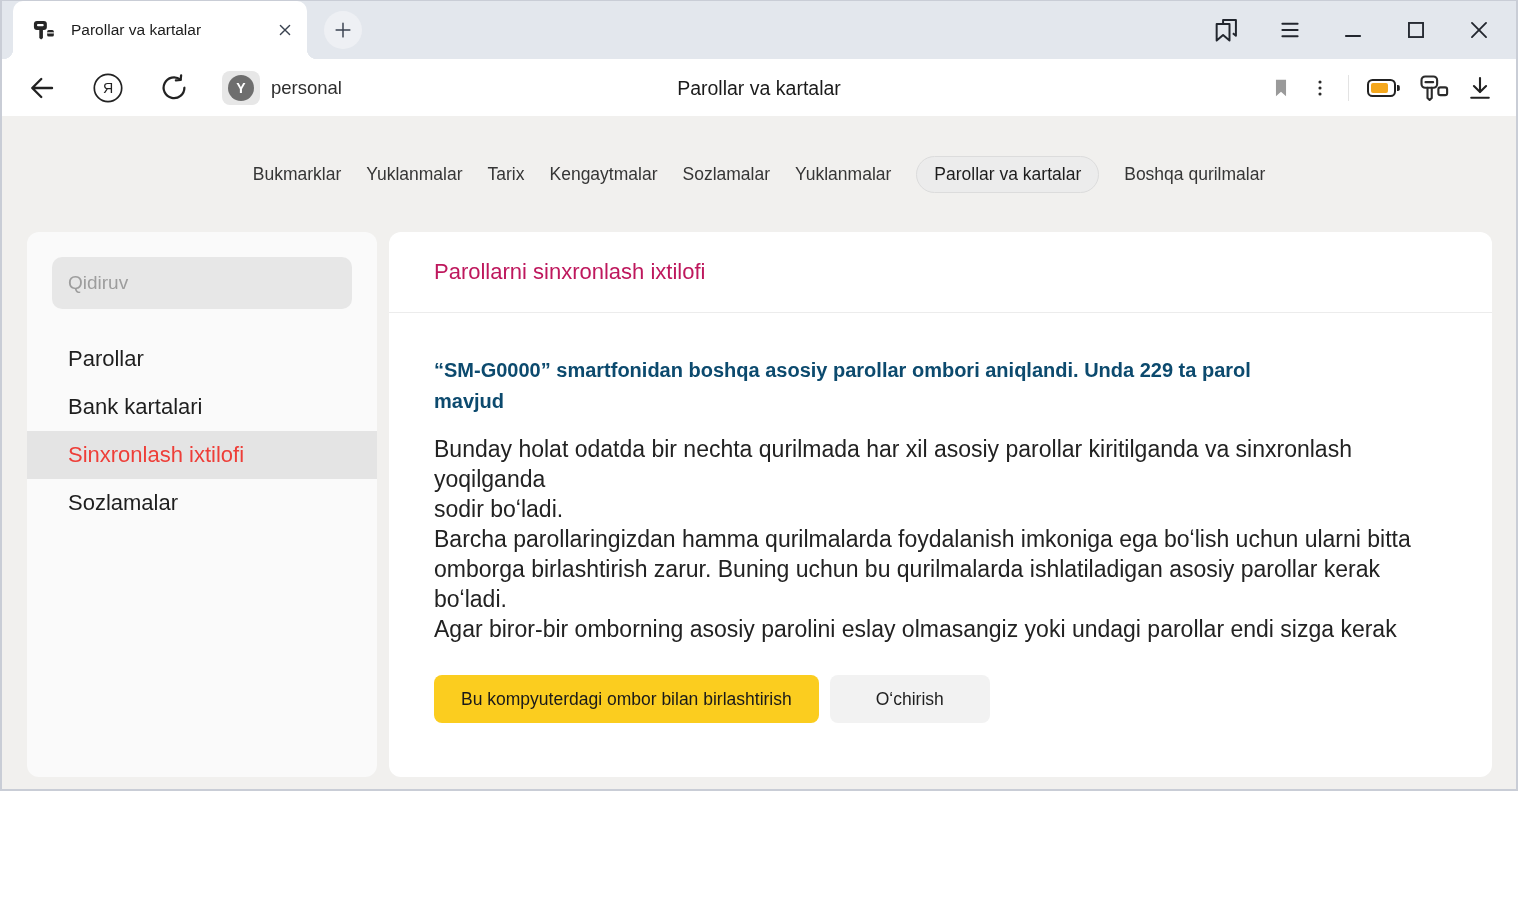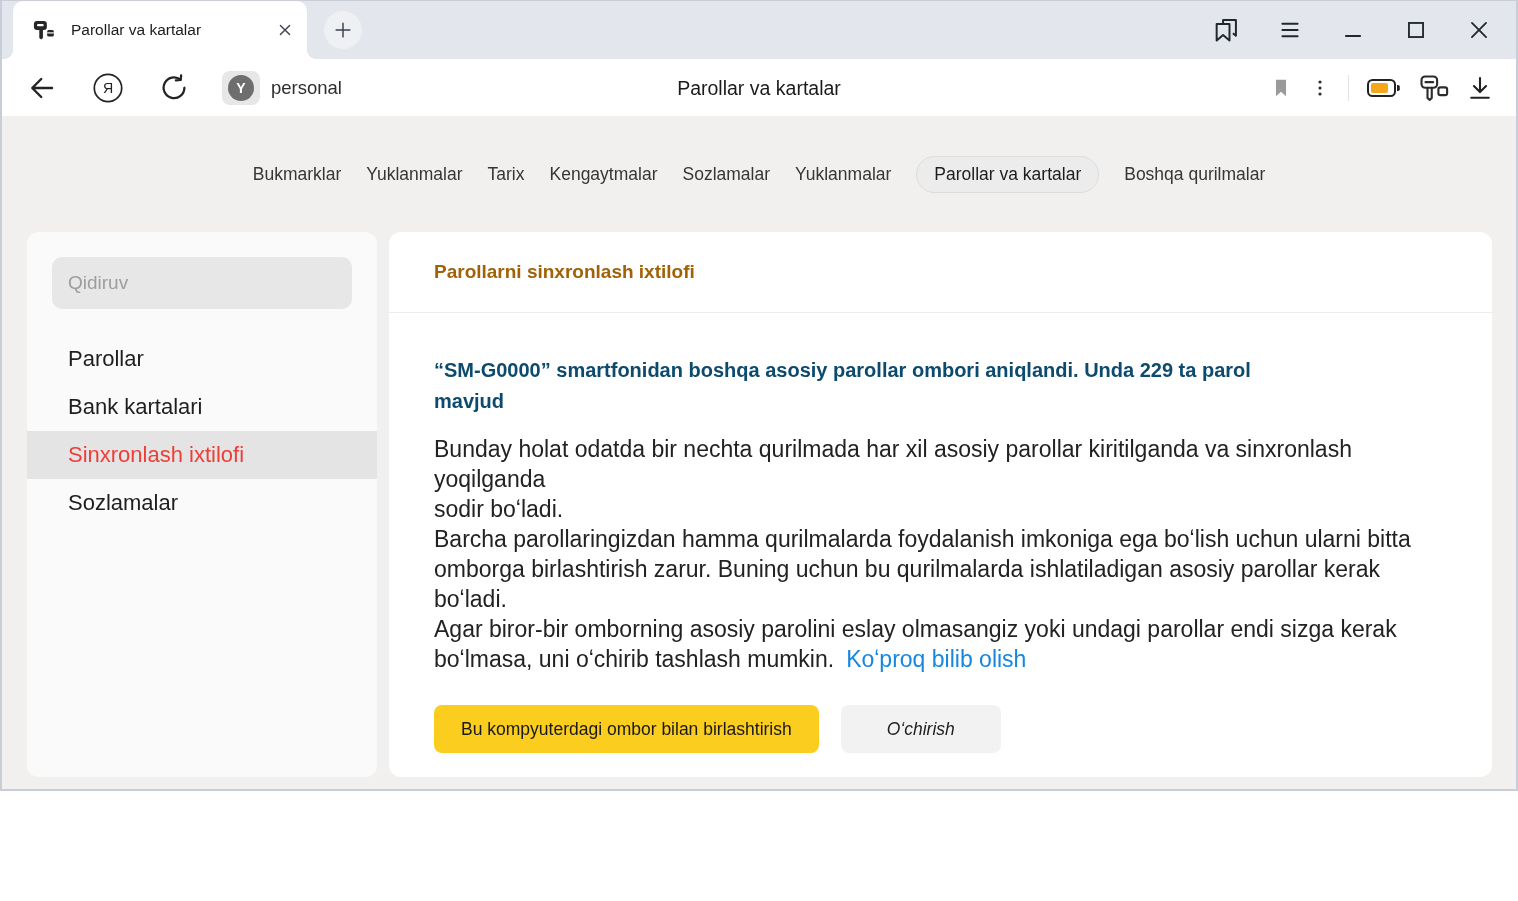--- a/index.html
+++ b/index.html
@@ -44,30 +44,30 @@
   .sidebar-card { width:350px; flex-shrink:0; background:#fafafa; border-radius:12px; padding-top:17px; }
   .search-box { margin:8px 25px; height:52px; background:#e7e7e7; border-radius:10px; display:flex; align-items:center; padding:0 16px; }
   .search-box input { width:100%; background:transparent; border:none; outline:none; font-family:inherit; font-size:19px; color:#333; }
   .search-box input::placeholder { color:#9d9d9d; }
   .sidebar-list { margin-top:26px; }
   .sidebar-item { height:48px; display:flex; align-items:center; padding-left:41px; font-size:22px; color:#1e1e1e; cursor:pointer; }
   .sidebar-item.active { background:#e4e4e4; color:#ee3e38; }
 
   .main-card { flex:1; background:#fff; border-radius:12px; display:flex; flex-direction:column; overflow:hidden; }
   .main-header { height:81px; display:flex; align-items:center; padding-left:45px; border-bottom:1px solid #ececec; flex-shrink:0; }
-  .main-title { font-size:19px; font-weight:700; color:#a16207; }
+  .main-title { font-size:22px; font-weight:400; color:#be185d; }
   .main-body { padding:42px 45px 0; }
   .alert-heading { font-size:20px; font-weight:bold; line-height:31px; color:#0c4a6e; }
   .body-text { margin-top:17px; font-size:23px; line-height:30px; color:#222; }
   .learn-link { color:#1786e0; margin-left:12px; cursor:pointer; text-decoration:none; }
-  .actions { margin-top:31px; display:flex; gap:22px;align-items:center; }
+  .actions { margin-top:31px; display:flex; gap:11px;align-items:center; }
   .btn { height:48px; border:none; border-radius:8px; font-family:inherit; font-size:17.5px; cursor:pointer;
          display:flex; align-items:center; justify-content:center; }
   .btn-yellow { background:#fbcd1f; color:#19191a; padding:0 27px; }
-  .btn-gray { background:#f2f2f2; color:#1f1f1f; padding:0 46px;font-style:italic; }
+  .btn-gray { background:#f2f2f2; color:#1f1f1f; padding:0 46px; }
 
   svg { display:block; }
 </style>
 </head>
 <body>
 
 <div class="window">
 
   <div class="tabstrip">
     <div class="tab">
@@ -224,23 +224,20 @@
         <div class="alert-heading">
           <div>“SM-G0000” smartfonidan boshqa asosiy parollar ombori aniqlandi. Unda 229 ta parol</div>
           <div>mavjud</div>
         </div>
         <div class="body-text">
           <div>Bunday holat odatda bir nechta qurilmada har xil asosiy parollar kiritilganda va sinxronlash yoqilganda</div>
           <div>sodir boʻladi.</div>
           <div>Barcha parollaringizdan hamma qurilmalarda foydalanish imkoniga ega boʻlish uchun ularni bitta</div>
           <div>omborga birlashtirish zarur. Buning uchun bu qurilmalarda ishlatiladigan asosiy parollar kerak boʻladi.</div>
           <div>Agar biror-bir omborning asosiy parolini eslay olmasangiz yoki undagi parollar endi sizga kerak</div>
-          <div>
-            <span>boʻlmasa, uni oʻchirib tashlash mumkin.</span><a class="learn-link">Koʻproq bilib olish</a>
-          </div>
         </div>
         <div class="actions">
           <button class="btn btn-yellow">Bu kompyuterdagi ombor bilan birlashtirish</button>
           <button class="btn btn-gray">Oʻchirish</button>
         </div>
       </div>
     </div>
 
   </div>
 </div>

